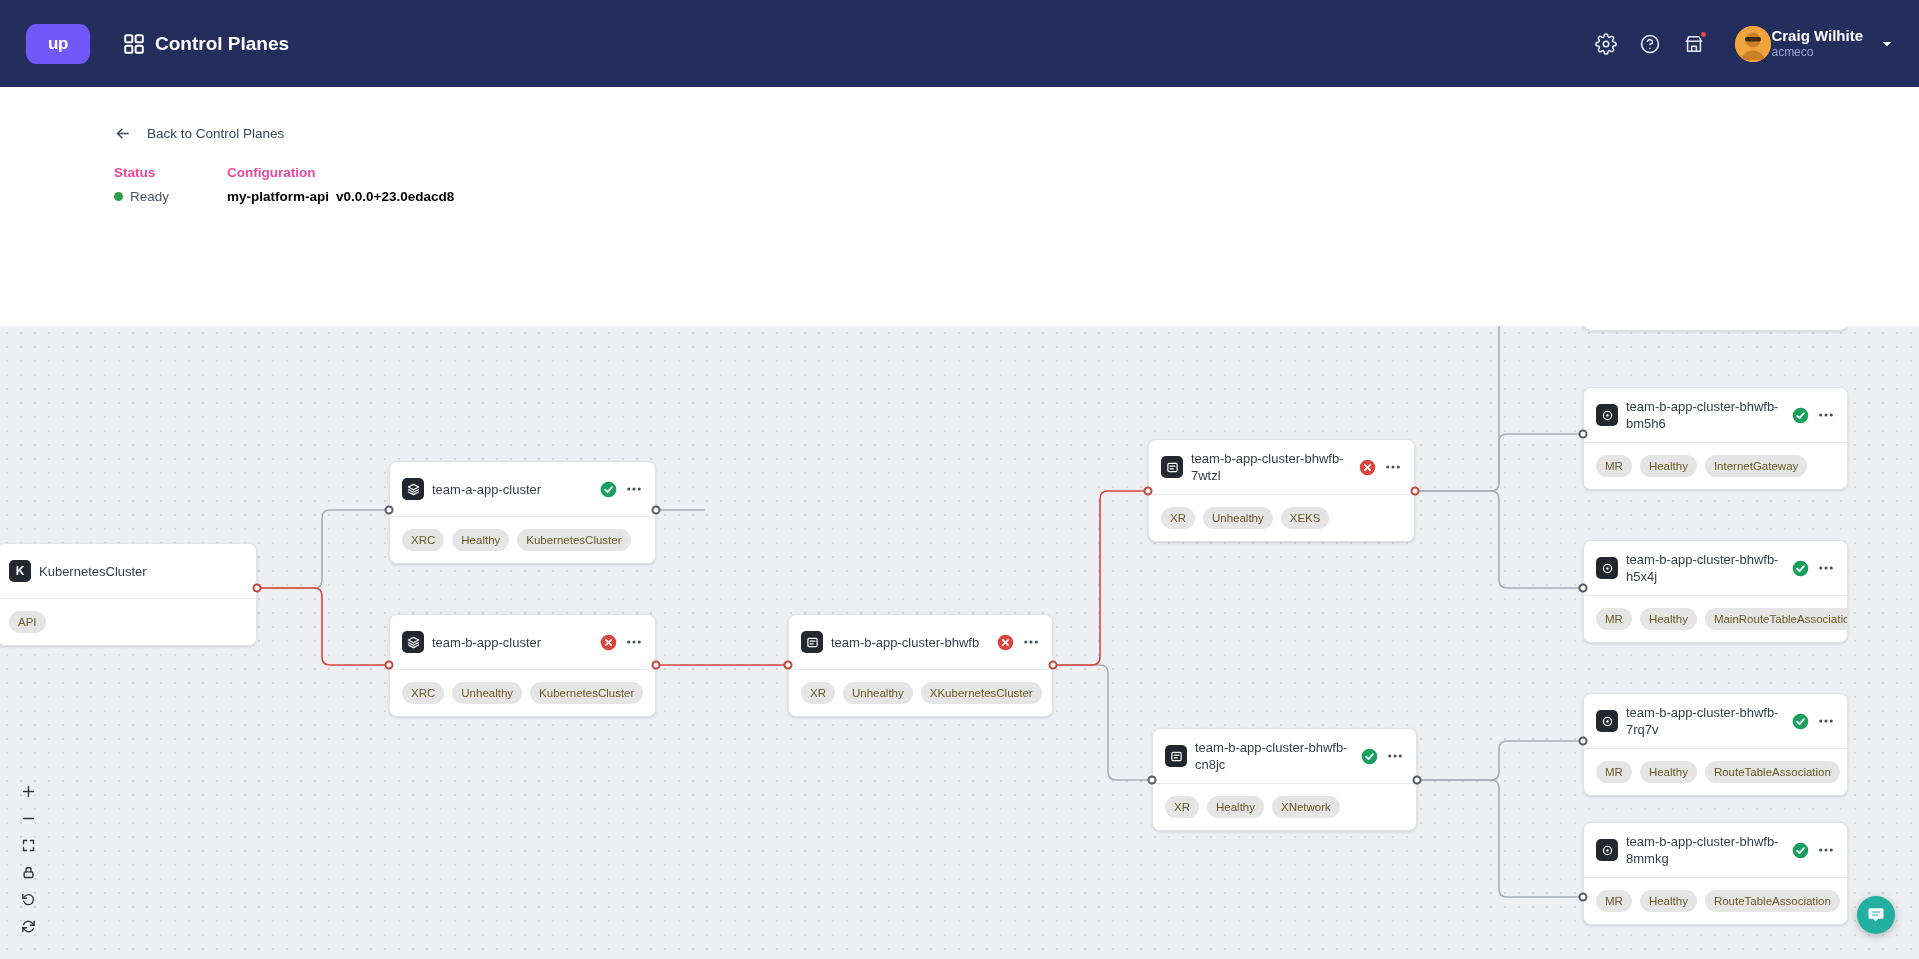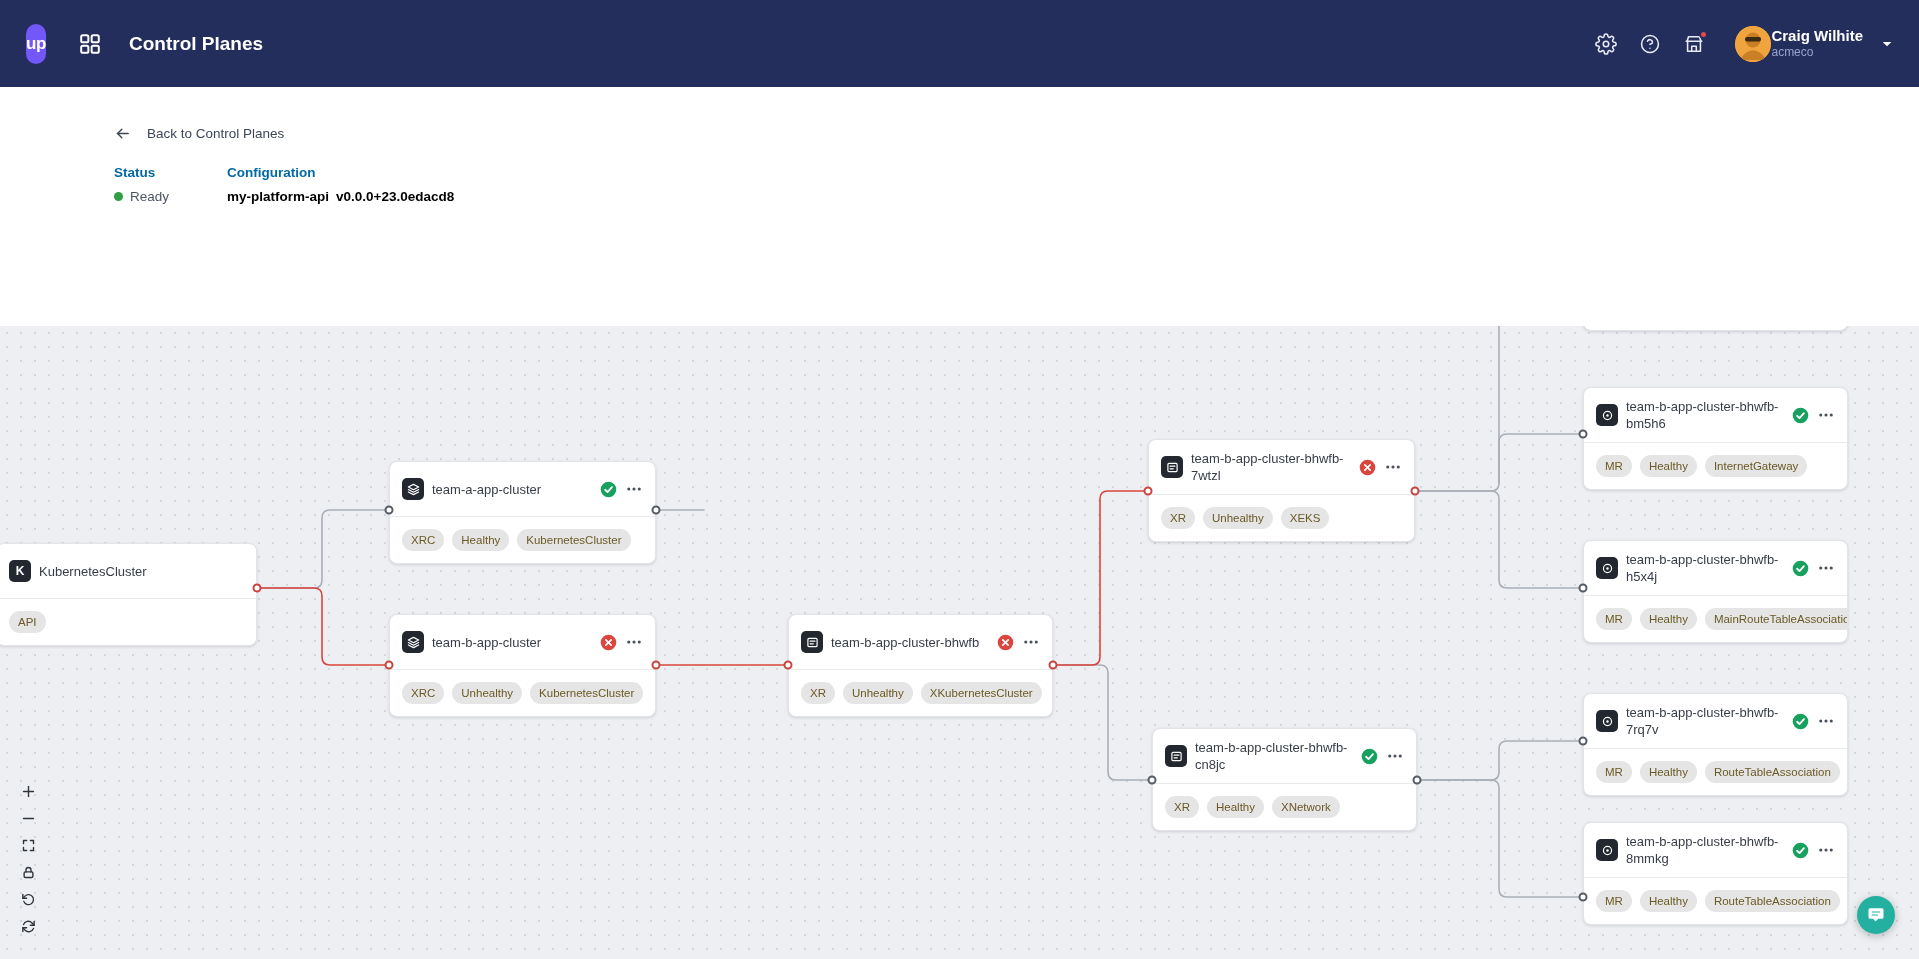--- a/index.html
+++ b/index.html
@@ -1,44 +1,44 @@
 <!DOCTYPE html>
 <html><head>
 <meta charset="utf-8">
 <style>
   html,body{margin:0;padding:0;width:1919px;height:959px;overflow:hidden;
     font-family:"Liberation Sans","DejaVu Sans",sans-serif;background:#fff;}
   *{box-sizing:border-box;}
 
   
   .navbar{height:87px;background:#242e5c;display:flex;align-items:center;padding:0 24px 0 26px;}
-  .logo{width:20px;height:40px;border-radius:11px;background:#7257f9;color:#fff;font-weight:700;
+  .logo{width:64px;height:40px;border-radius:11px;background:#7257f9;color:#fff;font-weight:700;
     font-size:17px;display:flex;align-items:center;justify-content:center;letter-spacing:-0.5px;cursor:pointer;}
-  .nav-left{display:flex;align-items:center;gap:28px;margin-left:33px;}
+  .nav-left{display:flex;align-items:center;gap:10px;margin-left:33px;}
   .nav-title{color:#fff;font-size:19px;font-weight:700;}
   .nav-spacer{flex:1;}
   .nav-icons{display:flex;align-items:center;gap:22px;}
   .nav-icon{width:22px;height:22px;position:relative;cursor:pointer;display:flex;align-items:center;justify-content:center;}
   .nav-icon svg{width:22px;height:22px;}
   .nav-dot{position:absolute;top:-3px;right:-3px;width:9px;height:9px;border-radius:50%;
     background:#e5484d;border:2px solid #242e5c;}
   .user{display:flex;align-items:center;margin-left:30px;cursor:pointer;}
   .avatar{width:36px;height:36px;border-radius:50%;background:#f0a43e;overflow:hidden;flex-shrink:0;}
   .user-text{margin-left:0;line-height:1.15;}
   .user-name{color:#fff;font-weight:700;font-size:15px;}
   .user-org{color:#9aa3c9;font-size:12px;margin-top:2px;}
   .chev{margin-left:16px;width:16px;height:16px;}
 
   
   .page-header{height:239px;padding-left:114px;}
   .back{display:flex;align-items:center;gap:16px;padding-top:38px;color:#3d4656;font-size:13.5px;cursor:pointer;width:max-content;}
   .back svg{width:17px;height:17px;}
   .page-title{margin-top:12px;font-size:27px;font-weight:700;color:#16295a;letter-spacing:-0.2px;}
   .meta{display:flex;gap:58px;margin-top:23px;}
-  .meta-label{font-size:13.5px;font-weight:700;color:#0369a1;}
+  .meta-label{font-size:13.5px;font-weight:700;color:#ec4899;}
   .meta-value{margin-top:9px;font-size:13.5px;color:#4c5564;display:flex;align-items:center;gap:7px;}
   .green-dot{width:9px;height:9px;border-radius:50%;background:#2f9e44;display:inline-block;}
   .config-value{color:#000000;font-weight:bold;}
   .tabs{display:flex;gap:50px;margin-top:34px;margin-left:20px;}
   .tab{font-size:17px;font-weight:700;color:#1b2b55;cursor:pointer;position:relative;padding-bottom:14px;}
   .tab.active{color:#5b43ee;}
   .tab.active::after{content:"";position:absolute;left:0;right:0;bottom:0;height:3px;border-radius:2px;background:#5b43ee;}
 
   
   .canvas{position:relative;height:633px;overflow:hidden;background:#edeff2;

